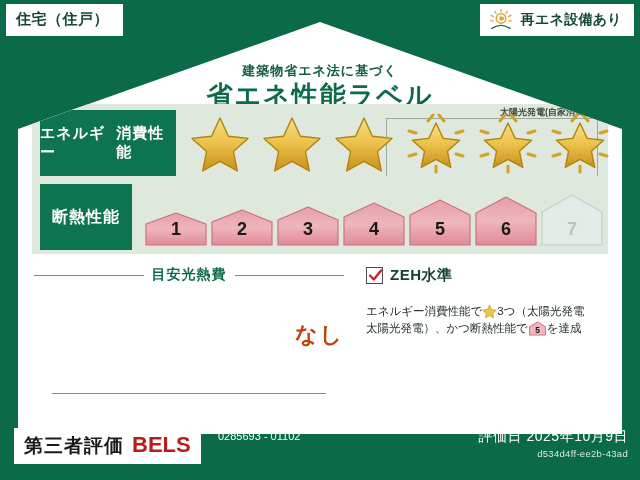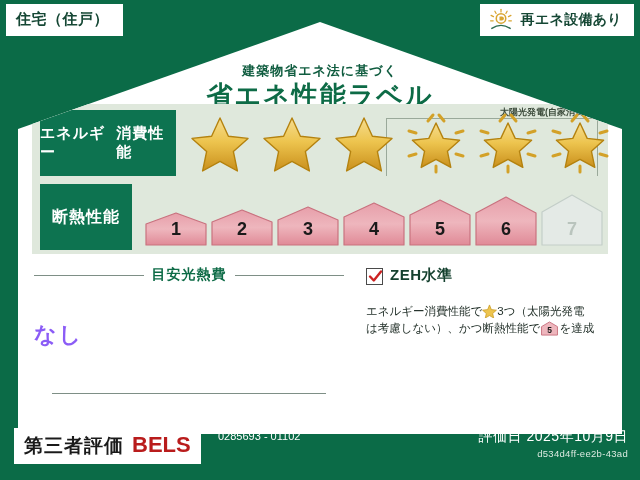--- a/index.html
+++ b/index.html
@@ -125,36 +125,36 @@
     position: absolute; left: 16px; top: 244px;
     width: 310px; height: 150px;
   }
   .cost-head {
     display: flex; align-items: center; gap: 8px;
     font-size: 14px; font-weight: 700; color: #0d6b46;
     letter-spacing: 1px;
   }
   .cost-head .rule { flex: 1; height: 1px; background: #7e8f86; }
   .cost-value {
-    margin-top: 36px; text-align: left;
-    font-size: 22px; font-weight: 700; color: #8b5cf6;
+    margin-top: 36px; text-align: right;
+    font-size: 22px; font-weight: 700; color: #c2410c;
     letter-spacing: 2px;
   }
   .cost-rule-bottom {
     position: absolute; left: 18px; bottom: 22px;
     width: 274px; height: 1px; background: #7e8f86;
   }
 
   
   .zeh-section {
     position: absolute; left: 348px; top: 244px;
     width: 244px;
   }
   .zeh-item { margin-bottom: 12px; }
-  .zeh-title-row { display: flex; align-items: flex-end; gap: 7px; }
+  .zeh-title-row { display: flex; align-items: center; gap: 7px; }
   .check-box {
     width: 17px; height: 17px; border: 1px solid #4a4a4a;
     background: #fff; position: relative; flex: none;
   }
   .check-box svg { position: absolute; left: 1px; top: 0; }
   .zeh-title {
     font-size: 15px; font-weight: 700; color: #15412f;
     letter-spacing: .5px; white-space: nowrap;
   }
   .zeh-logo { width: 34px; height: 22px; flex: none; }
@@ -395,21 +395,21 @@
               <svg width="15" height="15" viewBox="0 0 15 15">
                 <path d="M2 7.5 L5.8 11.5 L13 2.5" fill="none" stroke="#cc2222" stroke-width="2.4" stroke-linecap="round" stroke-linejoin="round"></path>
               </svg>
             </span>
             <span class="zeh-title">ZEH水準</span>
           </div>
           <div class="zeh-desc">
             <span>エネルギー消費性能で</span><svg class="inline-star" viewBox="0 0 16 15">
                 <path d="M8 1 L10 6 L15.4 6.6 L11.4 10.2 L12.5 15 L8 12.4 L3.5 15 L4.6 10.2 L0.6 6.6 L6 6 Z" fill="#edc44e" stroke="#c99a20" stroke-width="0.8" stroke-linejoin="round"></path>
               </svg><span>3つ（太陽光発電</span><br>
-            <span>は考慮しない）、かつ断熱性能で</span><span class="inline-house" style="position:relative;display:inline-block;"><svg viewBox="0 0 20 16" style="width:19px;height:15px;display:block;">
+            <span>太陽光発電）、かつ断熱性能で</span><span class="inline-house" style="position:relative;display:inline-block;"><svg viewBox="0 0 20 16" style="width:19px;height:15px;display:block;">
                   <path d="M1.5 15 L1.5 6 L10 1 L18.5 6 L18.5 15 Z" fill="#eeb6bd" stroke="#c9727f" stroke-width="1" stroke-linejoin="round"></path>
                   <text x="10" y="13" font-size="9" font-family="Liberation Sans, sans-serif" font-weight="700" fill="#1a1a1a" text-anchor="middle">5</text>
                 </svg></span><span>を達成</span>
           </div>
         </div>
 
 
       </div>
 
     </div>

